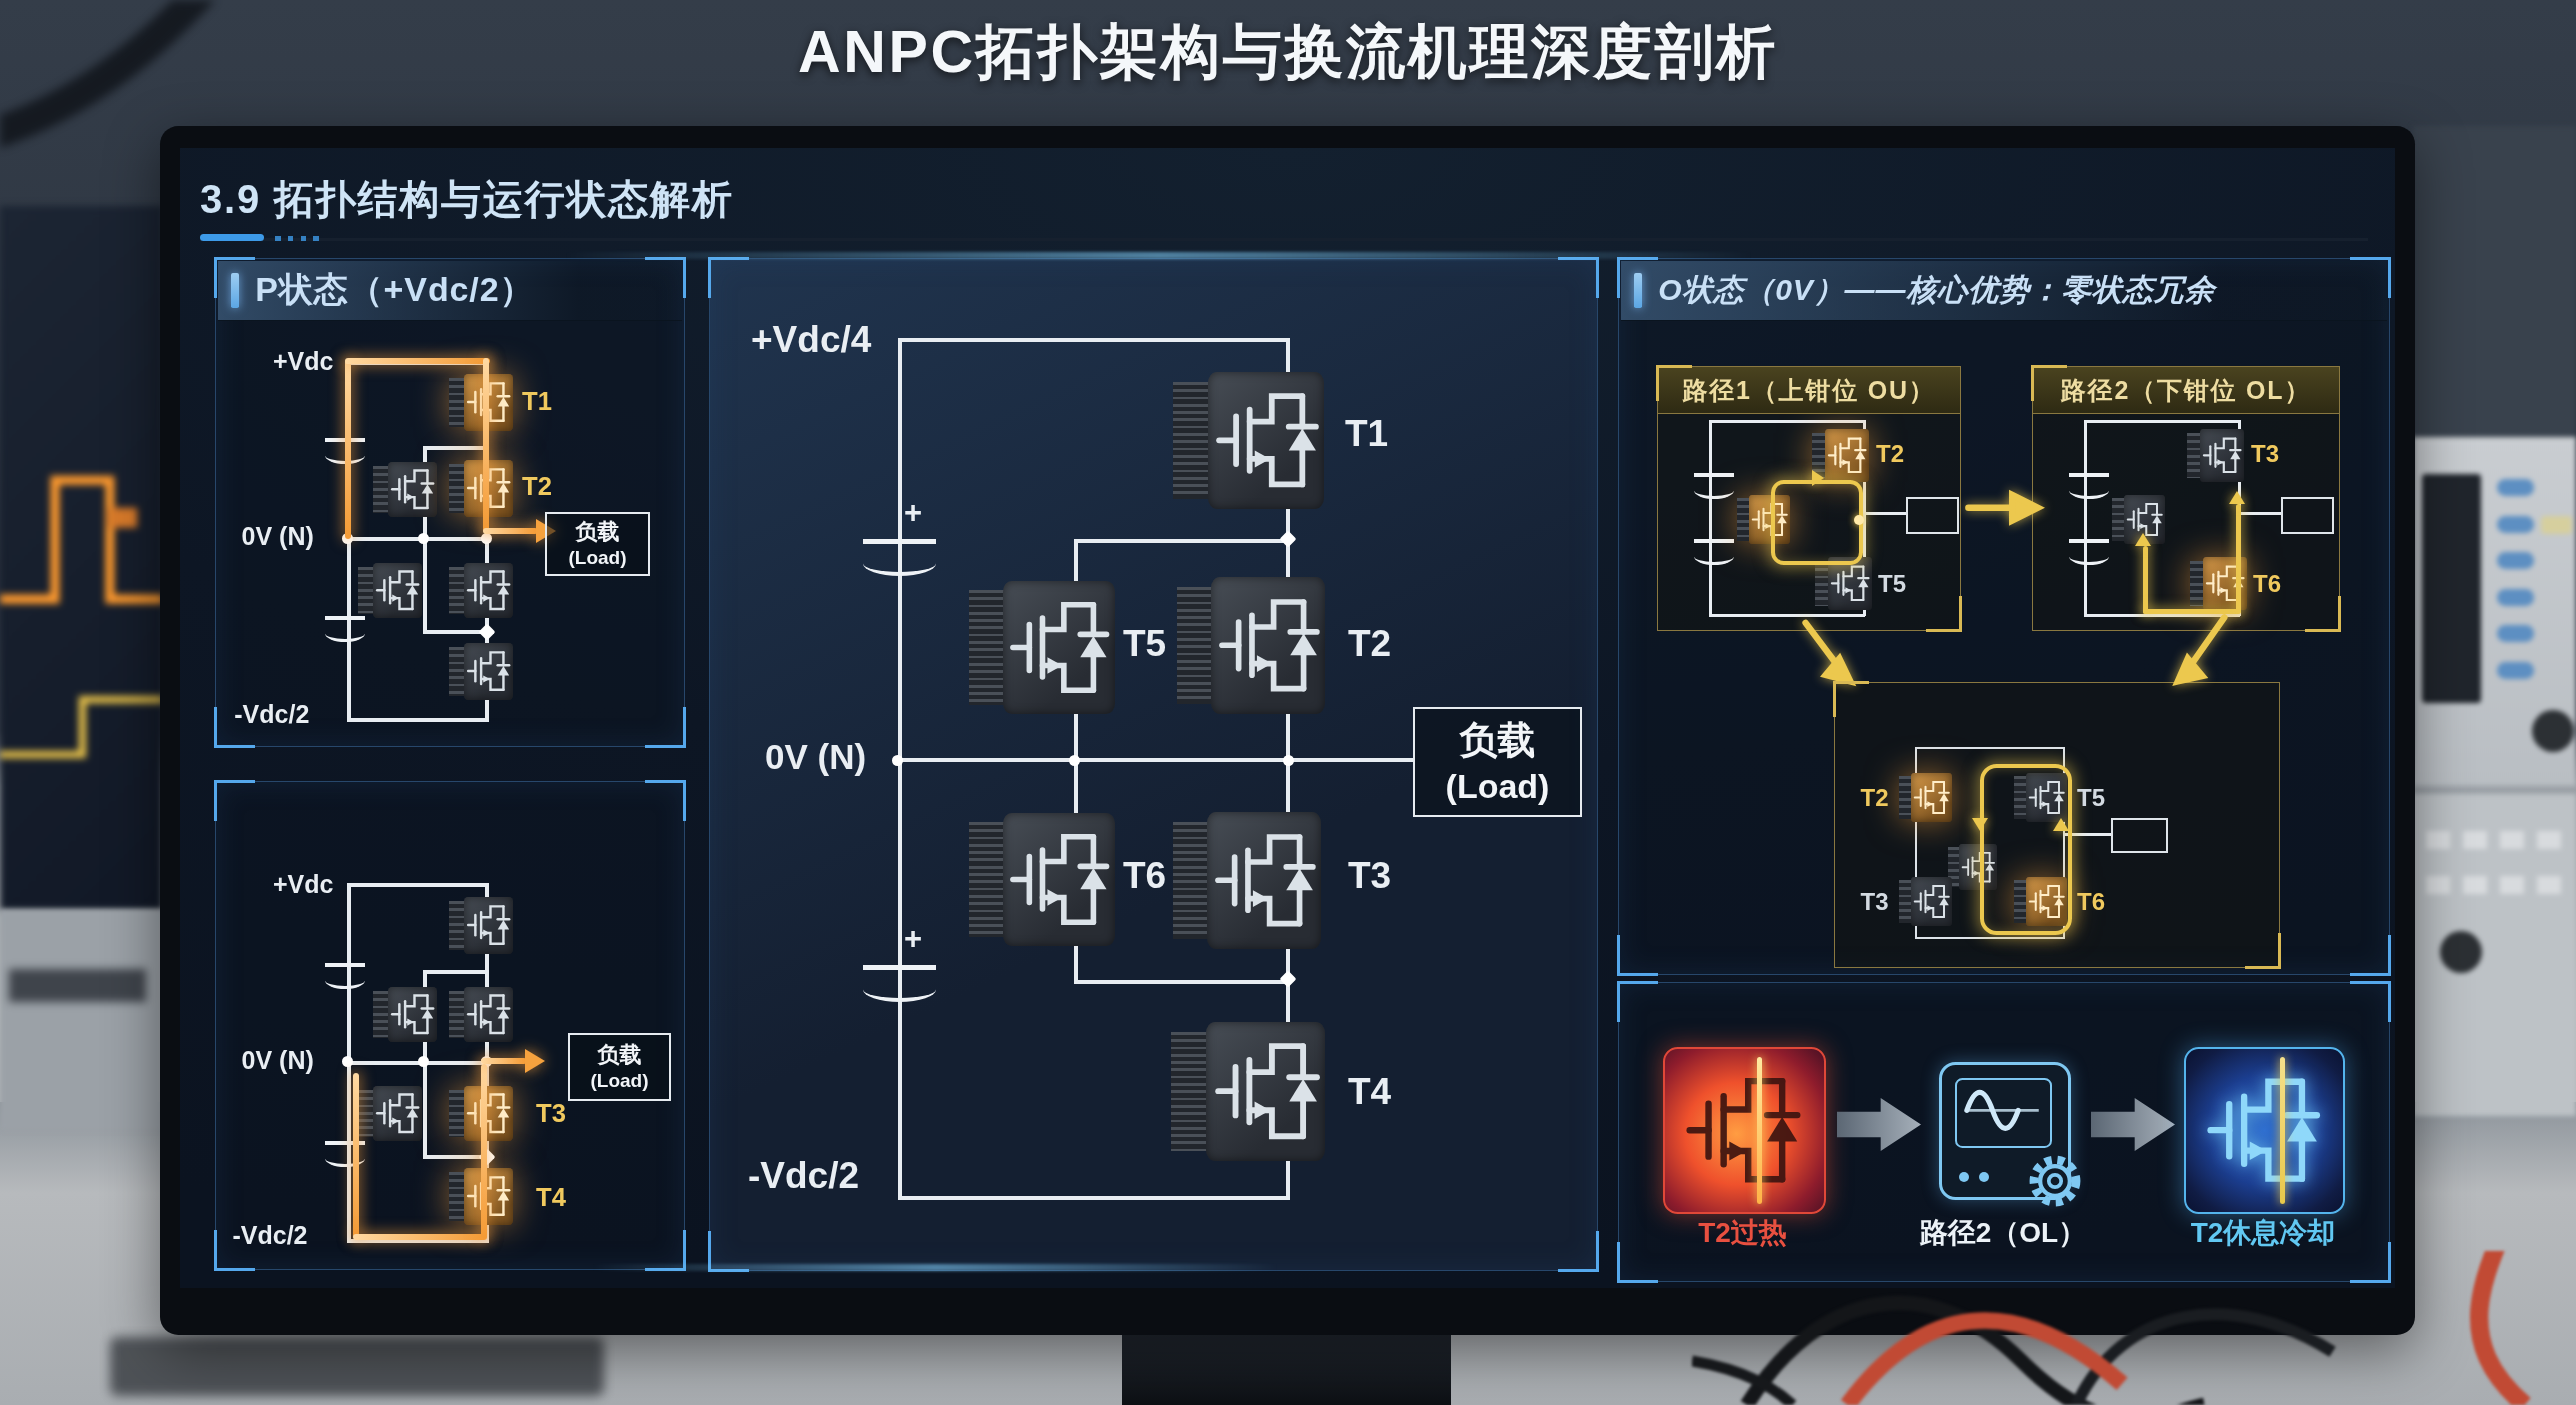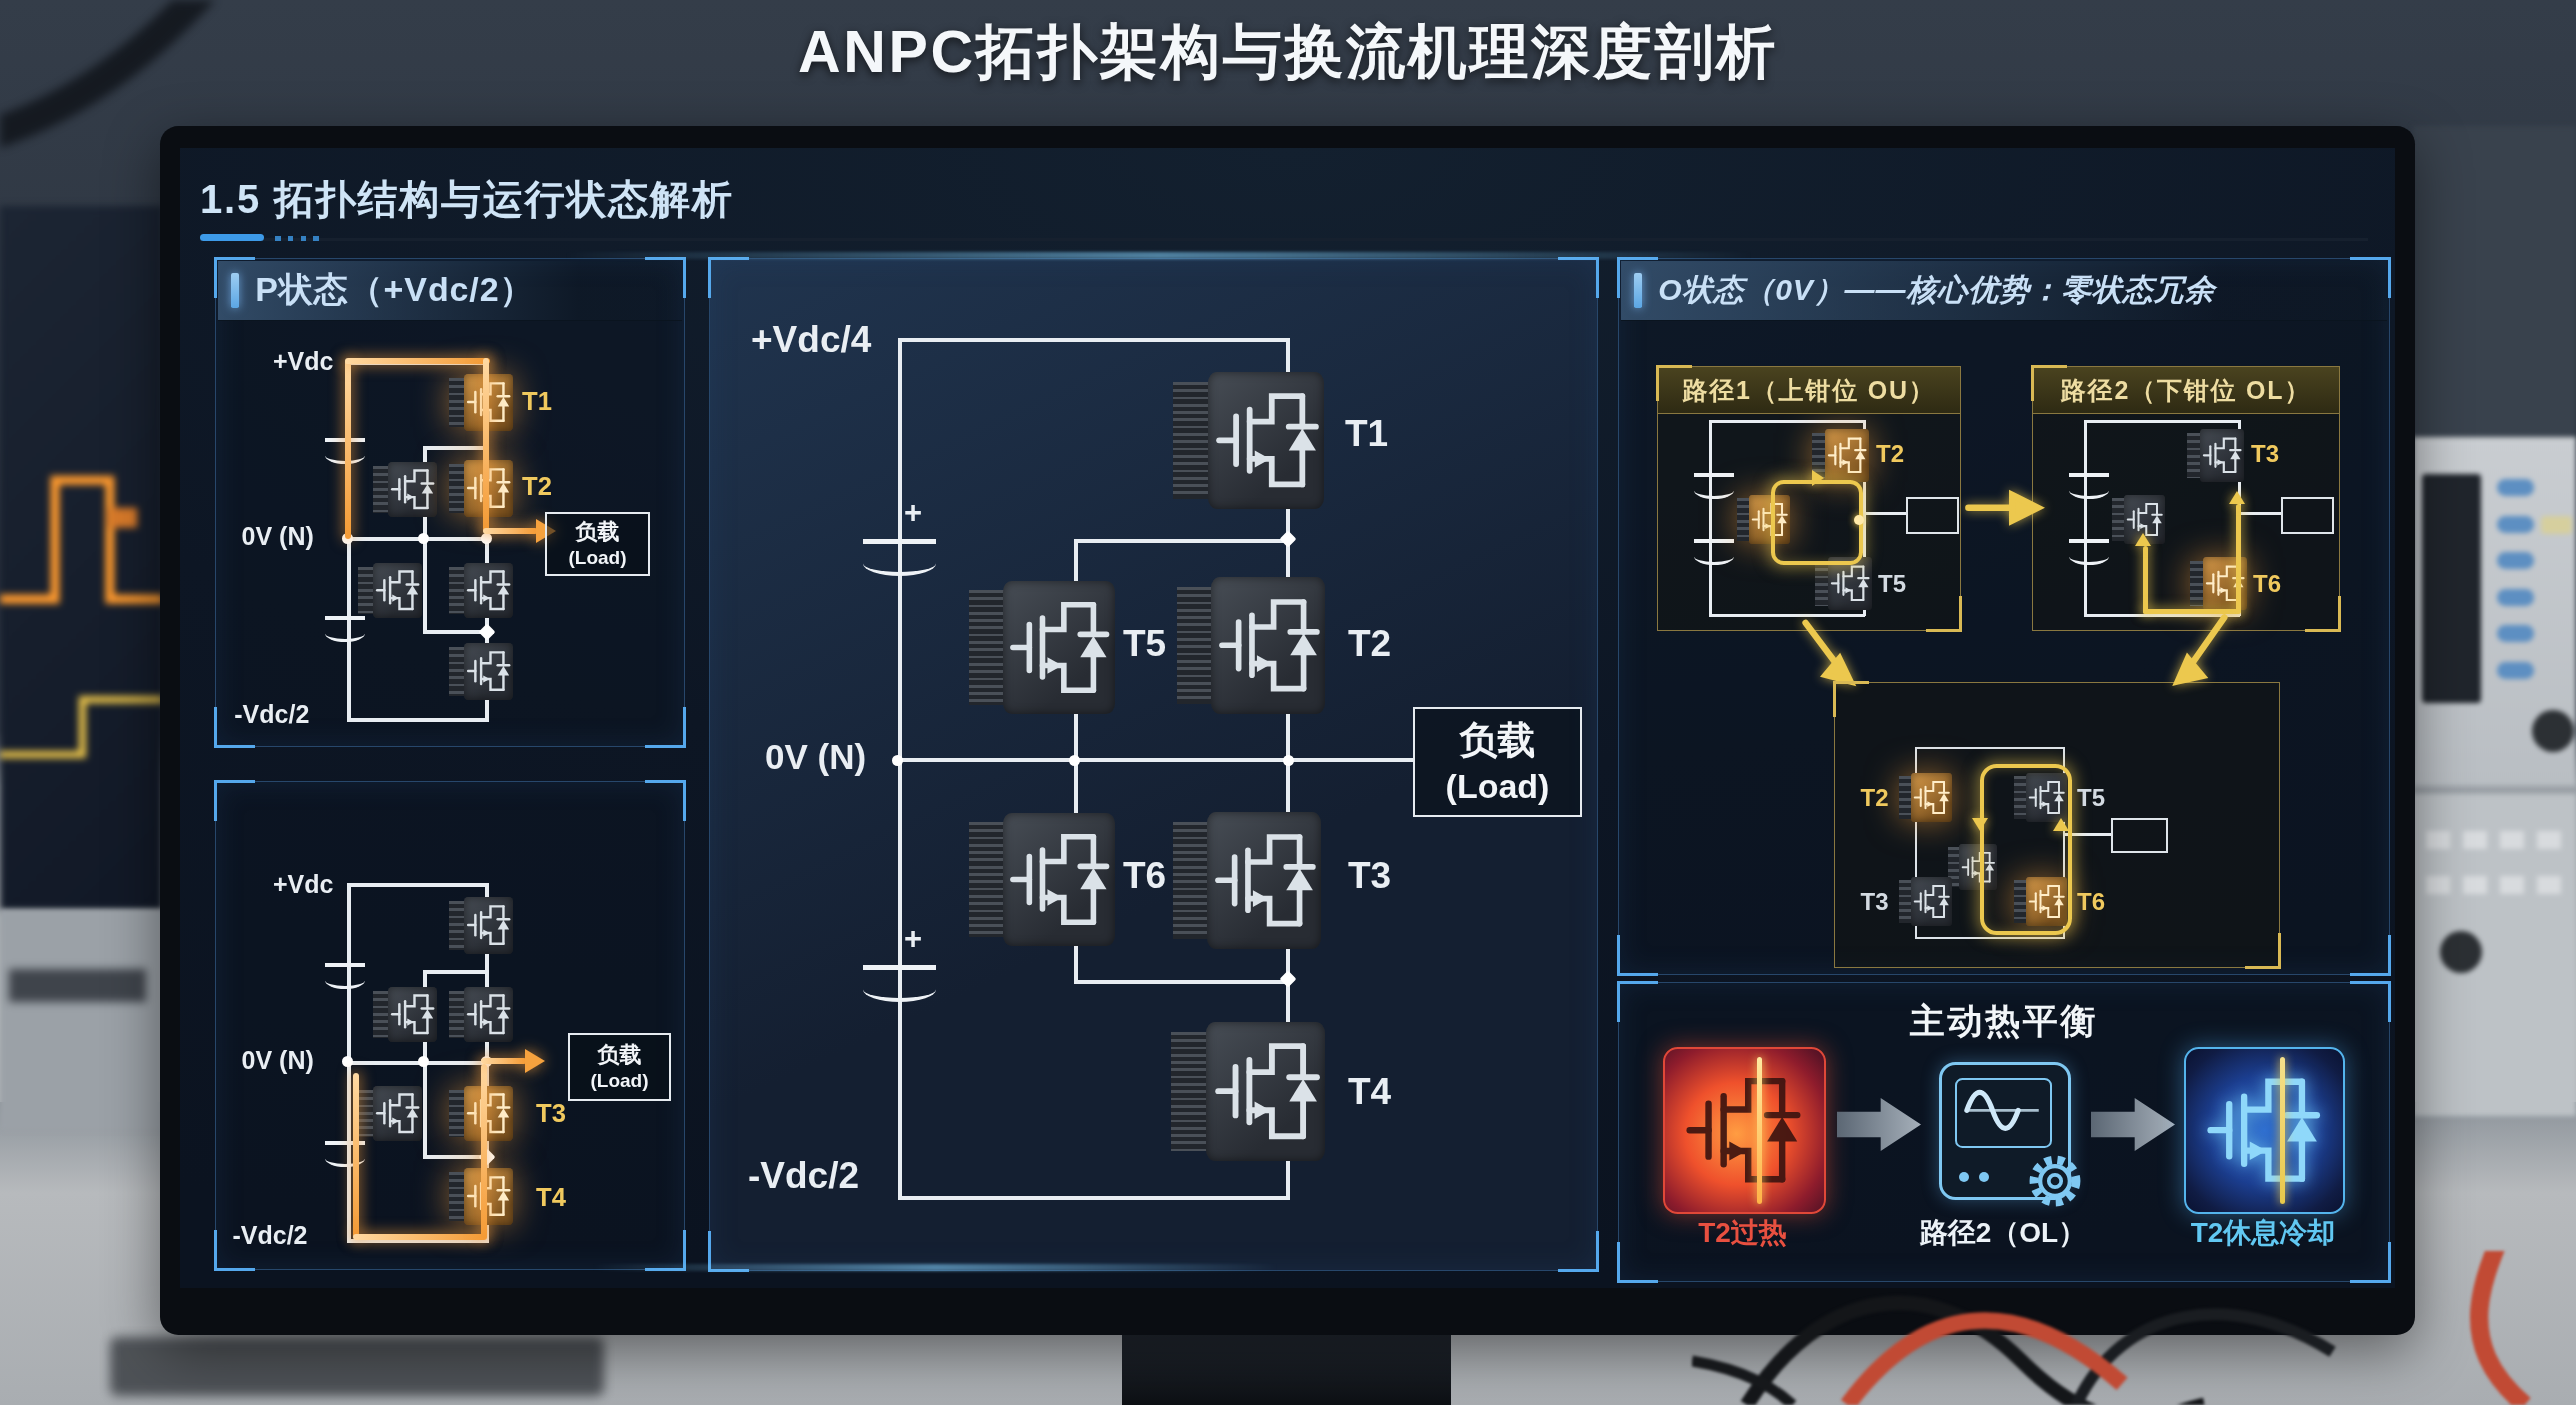--- a/index.html
+++ b/index.html
@@ -171,21 +171,21 @@
 <svg class="tlcable" width="293" height="220" viewBox="0 0 320 240">
   <path d="M-20 150 C 80 120,160 60,230 -20" fill="none" stroke="#10141a" stroke-width="34"></path>
 </svg>
 
 <div class="stand"></div>
 <div class="monitor">
  <div class="screen">
   <div class="refl" style="left:384px;top:104px;width:1189px"></div>
   <div class="refl" style="left:412px;top:1116px;width:686px"></div>
 
-  <div class="sectitle">1.5 拓扑结构与运行状态解析</div>
+  <div class="sectitle">3.9 拓扑结构与运行状态解析</div>
   <div class="secline"></div>
   <div class="secseg"></div>
   <div class="secdots"></div>
 
   <div class="pnl" style="left:35px;top:110px;width:468px;height:487px">
     <div class="fr"></div>
     <div class="phead">
       <span class="bar"></span>
       <span class="txt">P状态（+Vdc/2）</span>
     </div>
@@ -509,21 +509,20 @@
         <path d="M204 398 L240 446" fill="none"></path>
             <polygon points="253,462 226,455 241,437"></polygon>
         <path d="M662 392 L624 446" fill="none"></path>
             <polygon points="611,462 638,456 622,437"></polygon>
       </g>
     </svg>
   </div>
 
   <div class="pnl" style="left:1438px;top:834px;width:770px;height:298px">
     <div class="fr"></div>
-    <div class="tptitle">主动热平衡</div>
     <div class="hbx" style="left:44px;top:64px;width:159px;height:163px">
       <svg viewBox="0 0 64 60">
             <use href="#igbt"></use>
           </svg>
       <span class="hline"></span>
     </div>
     <div class="steplbl" style="left:44px;top:231px;width:159px;color:#e85040">T2过热</div>
     <span class="ga" style="left:218px;top:115px"></span>
     <div class="mbx" style="left:320px;top:79px;width:126px;height:132px">
       <div class="mscr">

